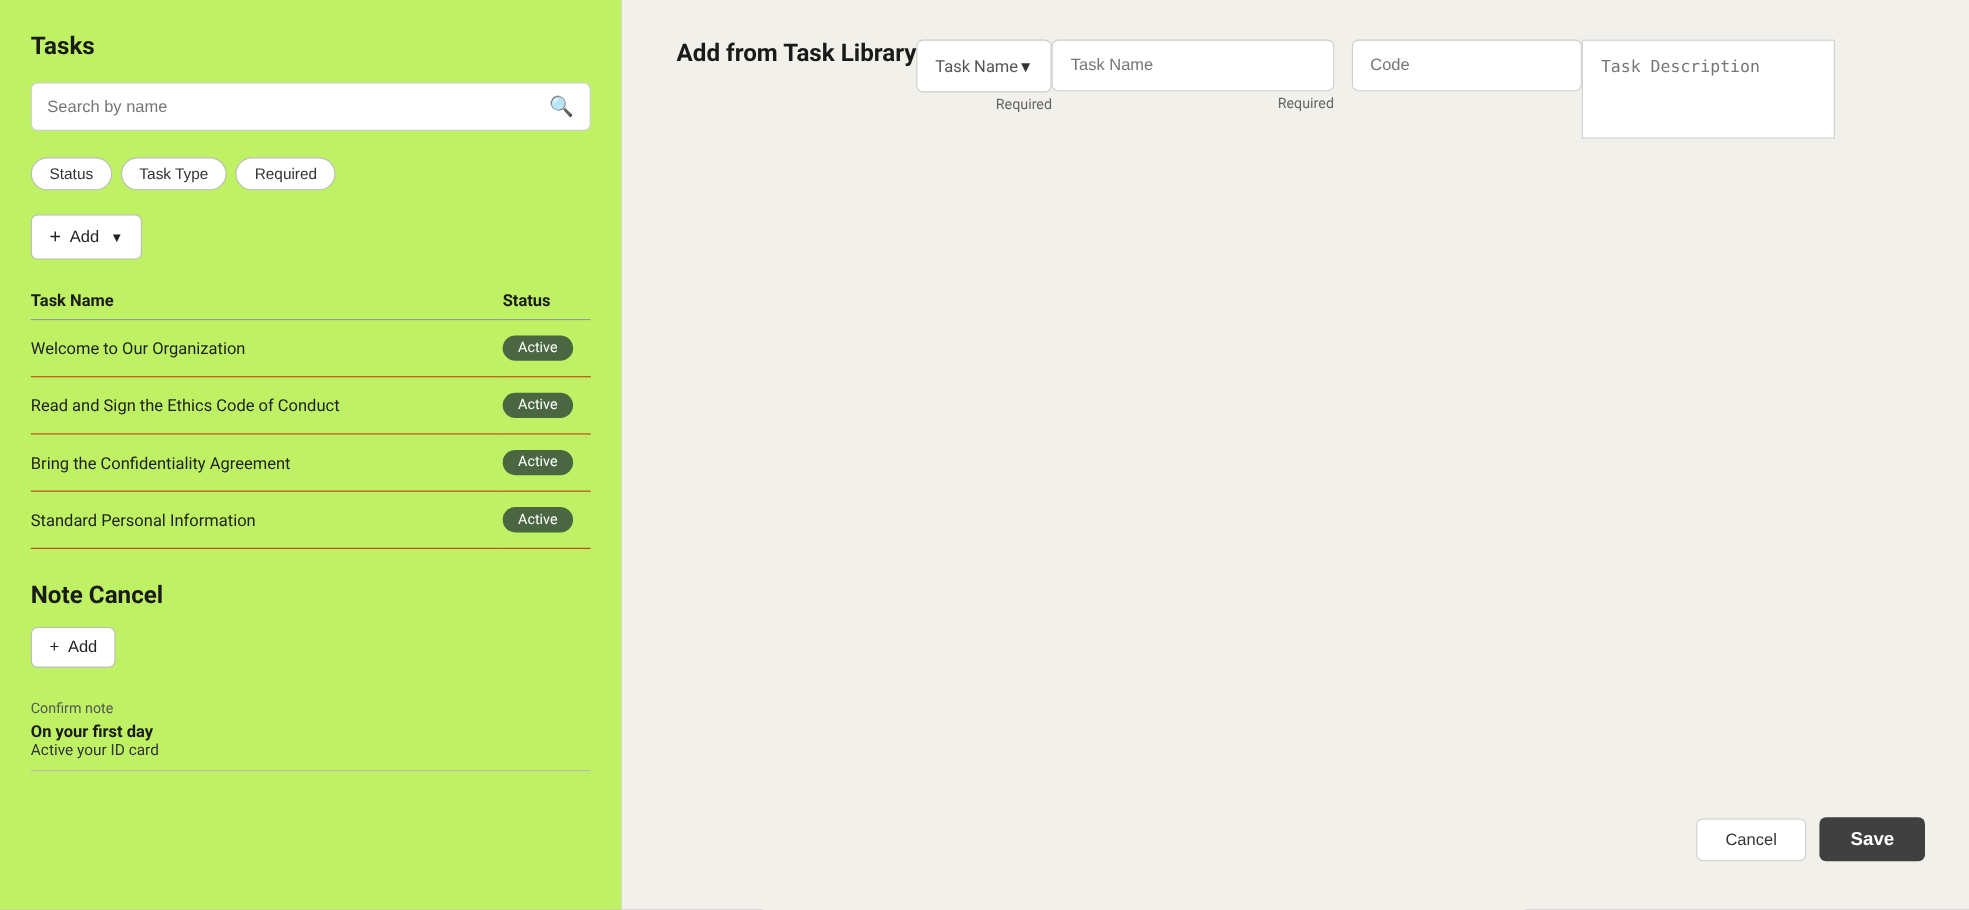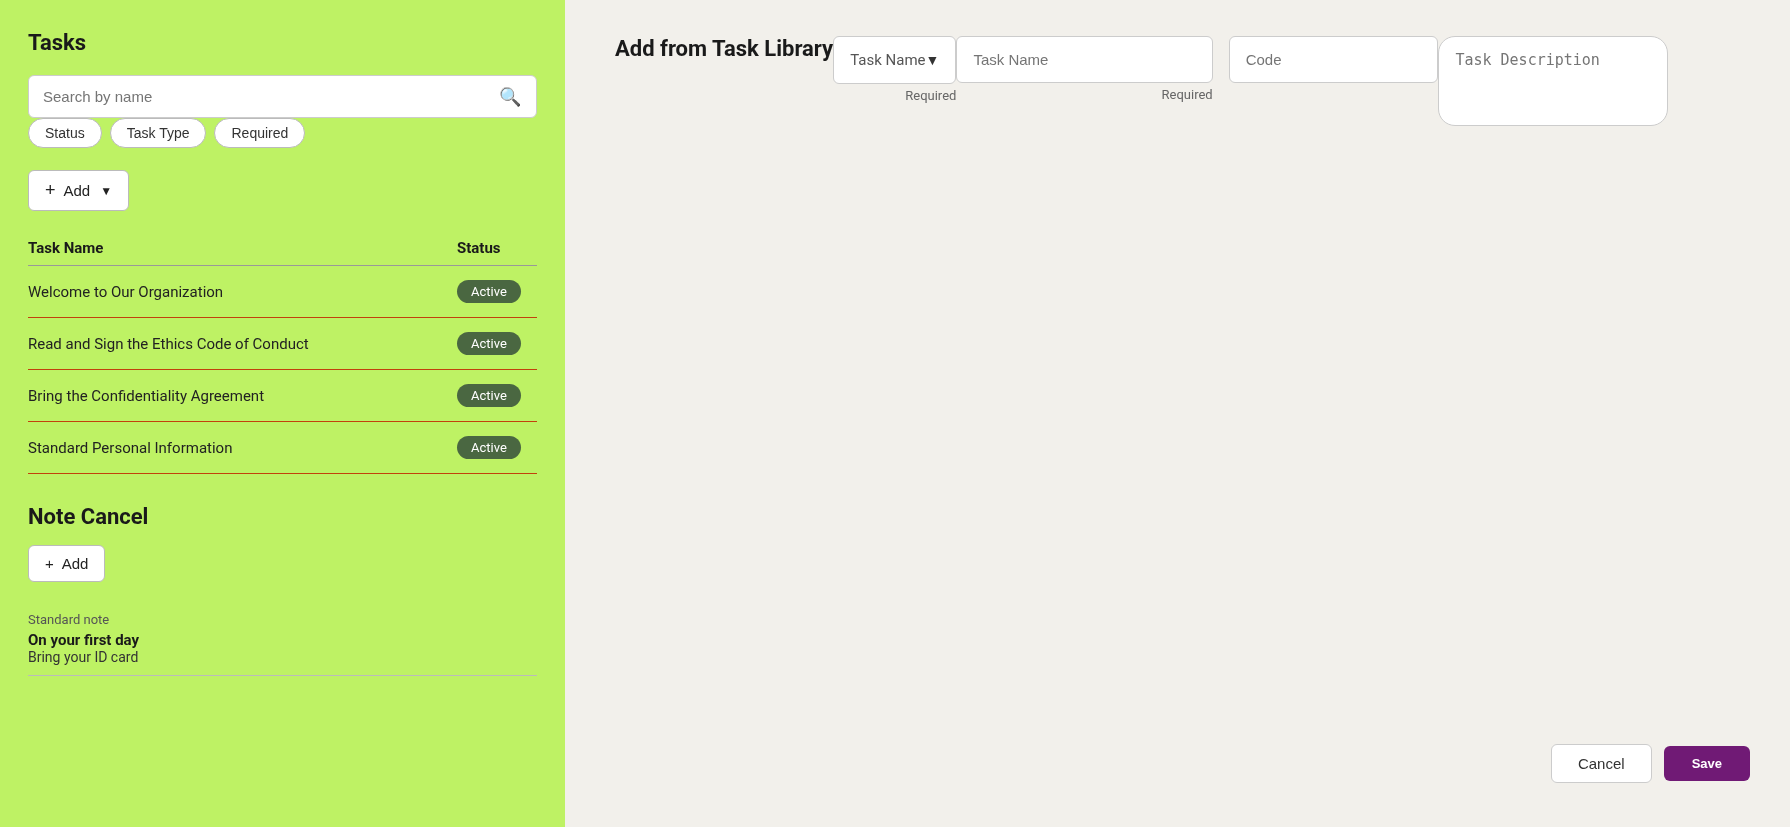--- a/index.html
+++ b/index.html
@@ -29,21 +29,21 @@
       margin-bottom: 20px;
     }
 
     .search-bar {
       display: flex;
       align-items: center;
       background: #fff;
       border: 1px solid #ccc;
       border-radius: 6px;
       padding: 10px 14px;
-      margin-bottom: 0;
+      margin-bottom: 24px;
       width: 100%;
     }
 
     .search-bar input {
       flex: 1;
       border: none;
       outline: none;
       font-size: 15px;
       color: #666;
       background: transparent;
@@ -239,21 +239,21 @@
       padding: 14px 16px;
       font-size: 15px;
       color: #555;
       width: 100%;
       outline: none;
     }
 
     .textarea-field {
       background: #fff;
       border: 1px solid #ccc;
-      border-radius: 17px;
+      border-radius: 0;
       padding: 14px 16px;
       font-size: 15px;
       color: #555;
       width: 100%;
       height: 90px;
       resize: none;
       outline: none;
     }
 
     .col-left {
@@ -277,25 +277,25 @@
       background: #fff;
       border: 1px solid #ccc;
       border-radius: 6px;
       padding: 10px 26px;
       font-size: 15px;
       color: #333;
       cursor: pointer;
     }
 
     .save-btn {
-      background: #701a75;
+      background: #404040;
       border: none;
       border-radius: 6px;
       padding: 10px 28px;
-      font-size: 13px;
+      font-size: 17px;
       color: #fff;
       cursor: pointer;
       font-weight: 600;
     }
   </style>
 </head>
 <body>
 
 <div class="left-panel">
 
@@ -356,23 +356,23 @@
   </table>
 
   <div class="note-section">
     <div class="section-title">Note Cancel</div>
     <button class="note-add-btn">
       <span class="plus">+</span>
       <span>Add</span>
     </button>
     <div id="note-items">
         <div class="note-item">
-      <div class="note-type">Standard note</div>
+      <div class="note-type">Confirm note</div>
       <div class="note-title">On your first day</div>
-      <div class="note-desc">Bring your ID card</div>
+      <div class="note-desc">Active your ID card</div>
     </div>
       </div>
   </div>
 </div>
 
 <div class="right-panel">
 
   <div class="modal-title">Add from Task Library</div>
 
   <div class="form-group">

